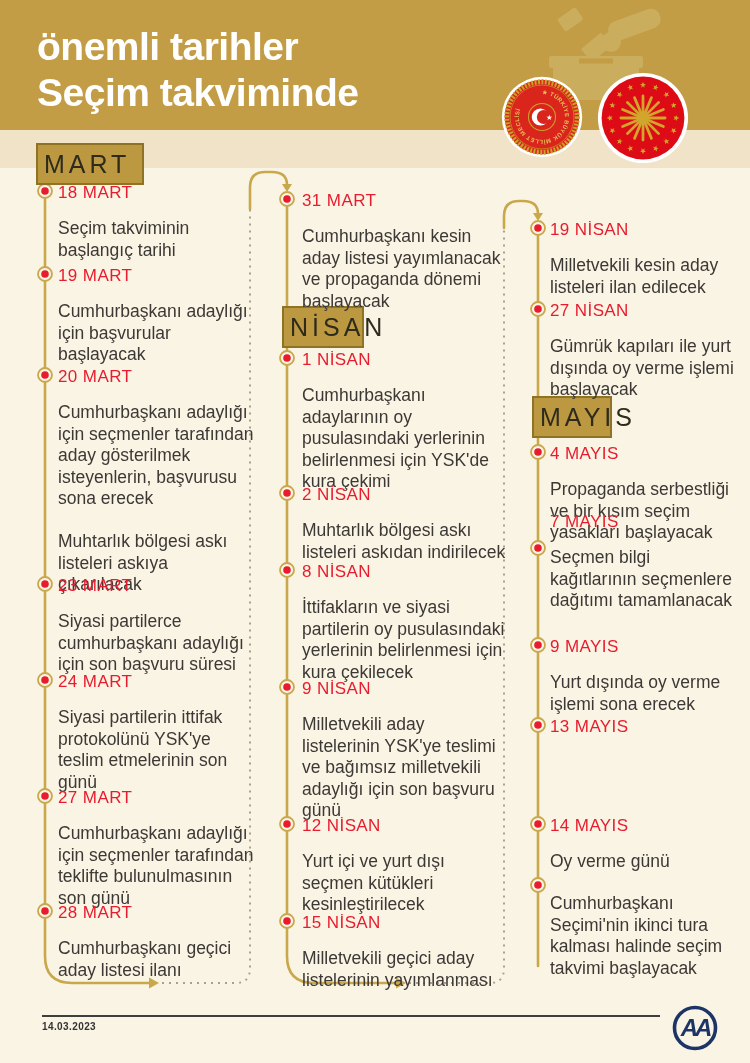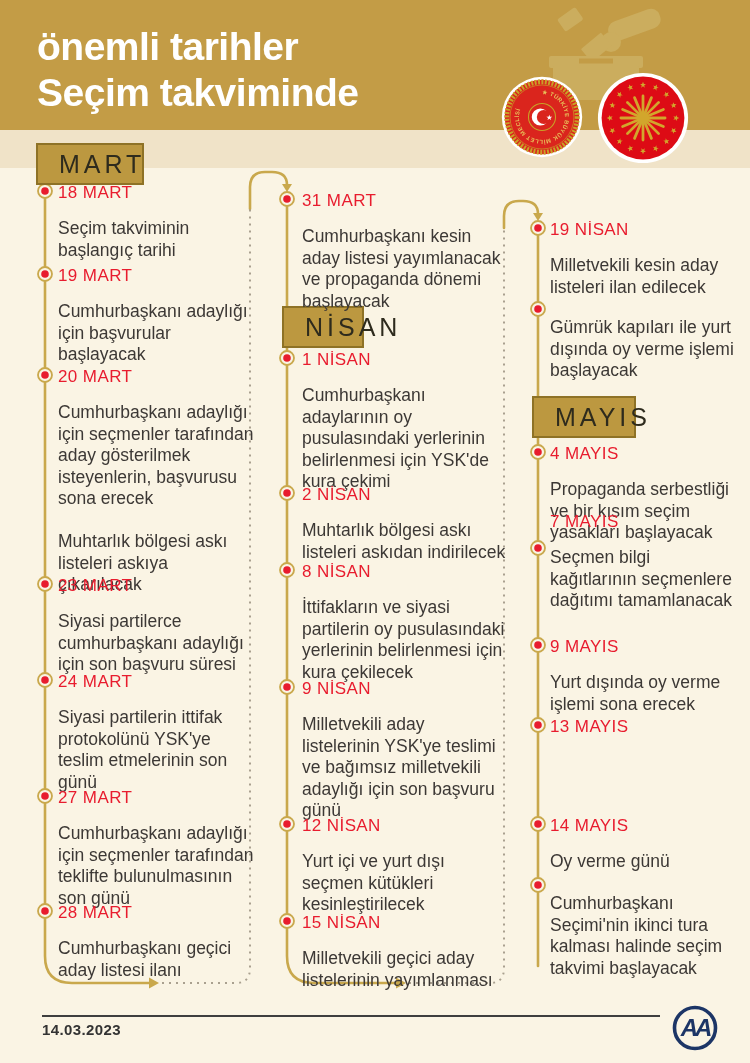--- a/index.html
+++ b/index.html
@@ -13,34 +13,34 @@
   .title{
     position:absolute;left:37px;top:24px;width:470px;
     font-size:39px;line-height:46px;font-weight:700;color:#FFFFFF;letter-spacing:-0.5px;
   }
   .watermark{position:absolute;left:523px;top:6px;}
   .emblem{position:absolute;}
   .month-box{
     position:absolute;height:42px;box-sizing:border-box;
     background:#BC9840;border:2px solid #8E7226;color:#2E2B1D;
     font-size:25px;letter-spacing:4px;font-weight:500;
-    display:flex;align-items:center;padding-left:21px;
+    display:flex;align-items:center;padding-left:6px;
   }
   .connectors{position:absolute;left:0;top:0;pointer-events:none;}
   .item{position:absolute;}
   .item .date{
     color:#E81C2E;font-weight:400;font-size:17px;letter-spacing:0.4px;line-height:19px;
   }
   .item .desc{
     margin-top:16px;color:#3C3835;font-size:17.5px;line-height:21.5px;white-space:pre;
   }
   .footer-line{position:absolute;left:42px;top:1015px;width:618px;height:2px;background:#3E3E3E;}
   .footer-date{
     position:absolute;left:42px;top:1021px;color:#333333;
-    font-size:15px;font-weight:600;letter-spacing:0.4px;text-align:center;
+    font-size:10px;font-weight:600;letter-spacing:0.4px;text-align:center;
   }
   .aa-logo{position:absolute;left:671px;top:1004px;}
 </style>
 </head>
 <body>
 
 <div class="page">
 
   <div class="header-band"></div>
   <div class="sub-band"></div>
@@ -107,21 +107,21 @@
       <use href="#blt" transform="translate(538 548)"></use>
       <use href="#blt" transform="translate(538 645)"></use>
       <use href="#blt" transform="translate(538 725)"></use>
       <use href="#blt" transform="translate(538 824)"></use>
       <use href="#blt" transform="translate(538 885)"></use>
     </g>
   </svg>
 
   <div class="month-box" style="left:36px;top:143px;width:108px;">MART</div>
   <div class="month-box" style="left:282px;top:306px;width:82px;">NİSAN</div>
-  <div class="month-box" style="left:532px;top:396px;width:104px;">MAYIS</div>
+  <div class="month-box" style="left:532px;top:396px;width:80px;">MAYIS</div>
 
   <div class="item" style="left:58px;top:183px;width:215px">
     <div class="date">18 MART</div>
     <div class="desc">Seçim takviminin
 başlangıç tarihi</div>
   </div>
   <div class="item" style="left:58px;top:266px;width:215px">
     <div class="date">19 MART</div>
     <div class="desc">Cumhurbaşkanı adaylığı
 için başvurular
@@ -211,20 +211,21 @@
     <div class="desc">Milletvekili geçici aday
 listelerinin yayımlanması</div>
   </div>
 
   <div class="item" style="left:550px;top:220px;width:195px">
     <div class="date">19 NİSAN</div>
     <div class="desc">Milletvekili kesin aday
 listeleri ilan edilecek</div>
   </div>
   <div class="item" style="left:550px;top:301px;width:195px">
+    <div class="date">27 NİSAN</div>
     <div class="desc">Gümrük kapıları ile yurt
 dışında oy verme işlemi
 başlayacak</div>
   </div>
   <div class="item" style="left:550px;top:444px;width:195px">
     <div class="date">4 MAYIS</div>
     <div class="desc">Propaganda serbestliği
 ve bir kısım seçim
 yasakları başlayacak</div>
   </div>

